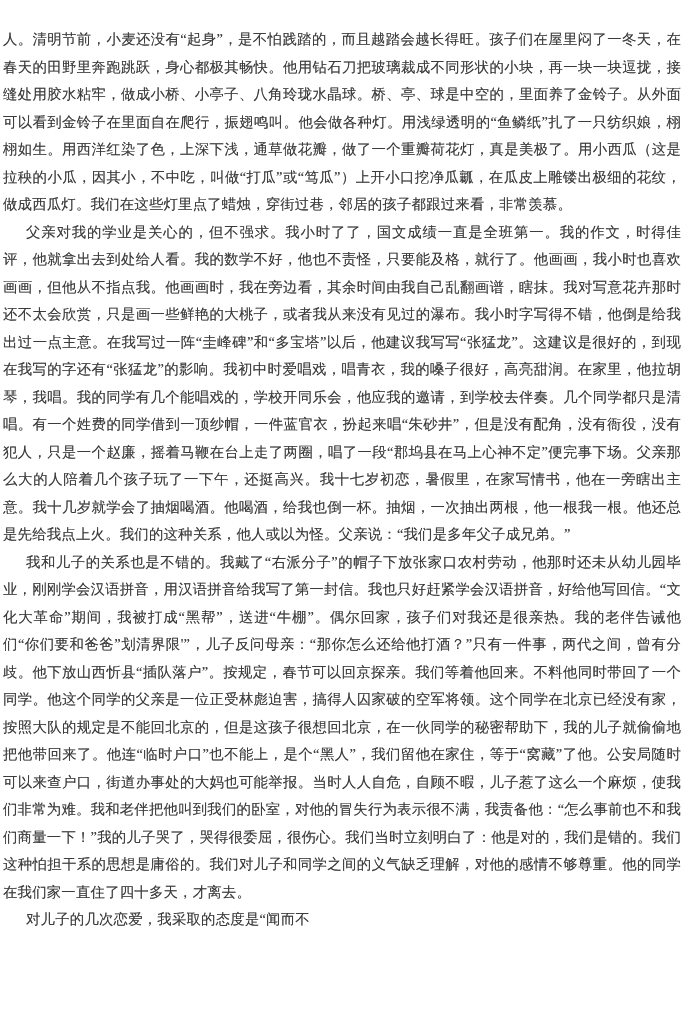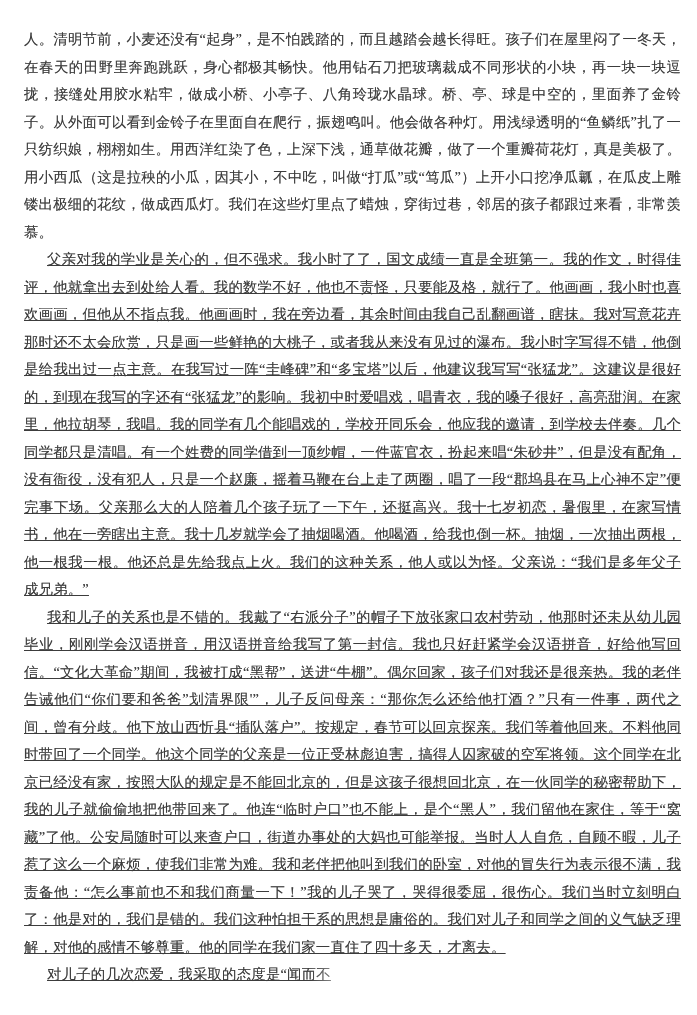--- a/index.html
+++ b/index.html
@@ -15,36 +15,35 @@
     font-family: "Liberation Serif", "DejaVu Serif", serif;
   }
   .page {
     position: absolute;
     left: 0;
     top: 0;
     width: 697px;
     height: 1015px;
     background: #ffffff;
     box-sizing: border-box;
-    padding: 26px 16px 0 24px;
+    padding: 26px 16px 0 3px;
   }
   .para {
     margin: 0;
     font-size: 14.4px;
     line-height: 27.5px;
     color: #3c3c3c;
     text-align: justify;
     text-justify: inter-ideograph;
     word-break: break-all;
     letter-spacing: 0.2px;
     text-shadow: 0 0 0.45px rgba(70,70,70,0.55);
   }
   .para.indent {
     text-indent: 1.6em;
-    text-decoration: underline;
   }
   .fade-overlay {
     position: absolute;
     left: 310px;
     top: 958px;
     width: 300px;
     height: 40px;
     background: linear-gradient(to right, rgba(255,255,255,0) 0%, rgba(255,255,255,0.92) 18%, #ffffff 45%);
     pointer-events: none;
   }

